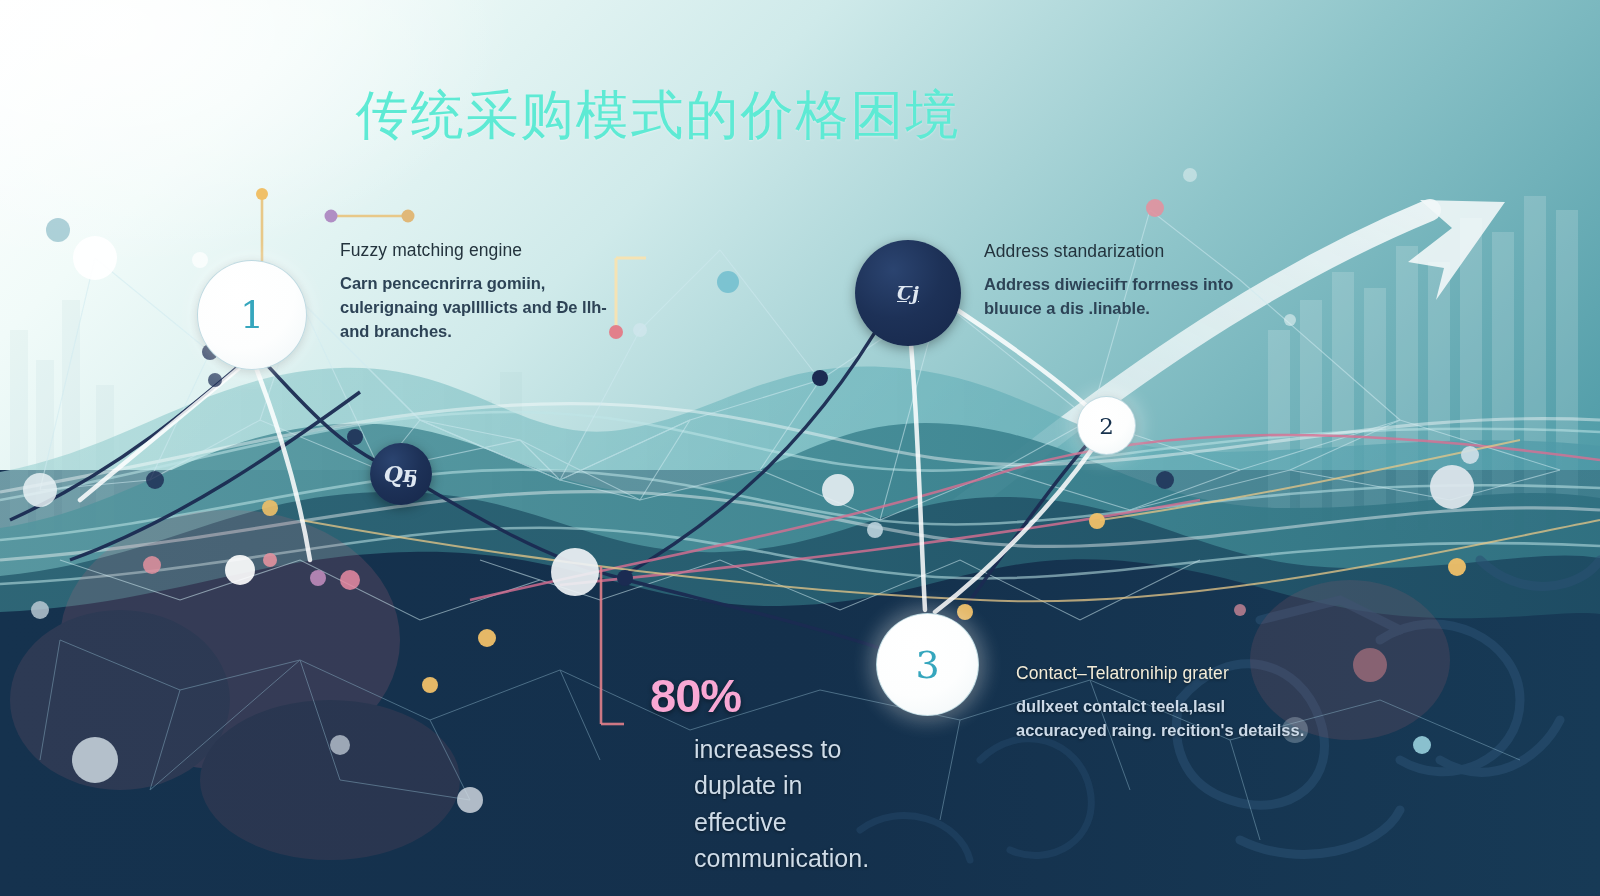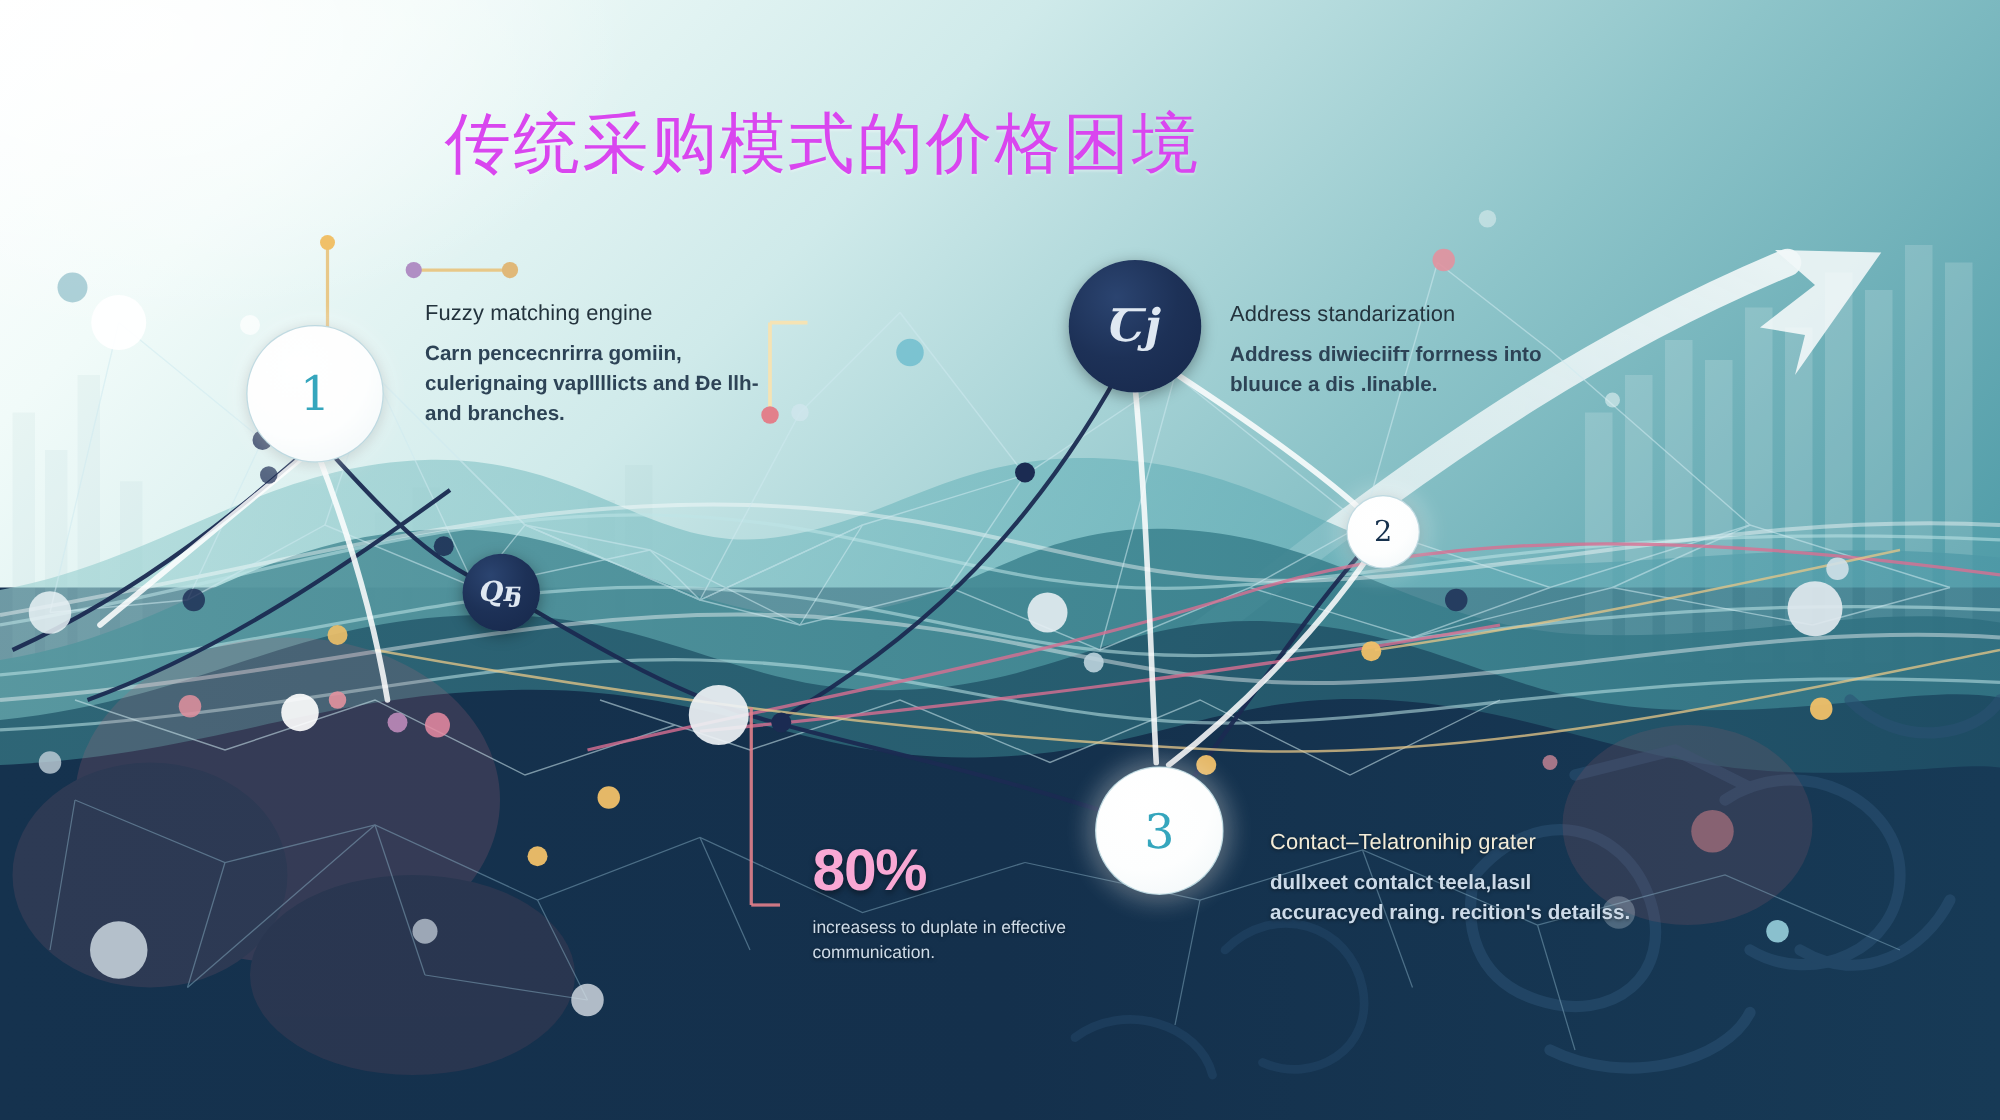--- a/index.html
+++ b/index.html
@@ -16,21 +16,21 @@
 
   
   .abs{position:absolute;}
 
   .title{
     left:0;top:44px;width:1316px;
     text-align:center;
     font-size:53px;
     letter-spacing:2px;
     font-weight:400;
-    color:#d946ef;
+    color:#5eead4;
     font-family:"DejaVu Sans","Liberation Sans",sans-serif;
     text-shadow:0 1px 2px rgba(255,255,255,.35);
     white-space:nowrap;
   }
 
   .callout{width:270px;}
   .callout .c-title{
     font-size:17.5px;font-weight:normal;letter-spacing:.1px;
     margin:0 0 11px 0;line-height:1.15;
   }
@@ -46,22 +46,23 @@
   #callout-1{left:340px;top:240px;}
   #callout-2{left:984px;top:241px;width:260px;}
   #callout-3{left:1016px;top:663px;width:300px;}
 
   .stat{left:650px;top:672px;width:230px;}
   .stat .stat-value{
     font-size:47px;font-weight:bold;color:#f9a8d4;line-height:1;
     letter-spacing:-1px;text-shadow:0 2px 5px rgba(0,0,0,.45);
   }
   .stat .stat-label{
-    margin-top:12px;font-size:14px;line-height:1.45;color:#cfdce8;
+    margin-top:12px;font-size:25px;line-height:1.45;color:#cfdce8;
     text-shadow:0 1px 3px rgba(0,0,0,.5);
+    margin-left:44px;
   }
 
   
   .node{
     position:absolute;border-radius:50%;
     display:flex;align-items:center;justify-content:center;
   }
   .node.white{
     background:radial-gradient(circle at 38% 30%,#ffffff 0%,#fdfefe 55%,#eef5f7 100%);
     box-shadow:0 0 18px 6px rgba(255,255,255,.30), 0 2px 10px rgba(0,0,0,.18);
@@ -72,21 +73,21 @@
   .node.navy{
     background:radial-gradient(circle at 36% 28%,#2b4470 0%,#1d3157 48%,#16274a 100%);
     box-shadow:0 3px 12px rgba(0,0,0,.35);
     color:#dfe8f2;
     font-family:"DejaVu Serif","Liberation Serif",serif;
     font-style:italic;font-weight:bold;
   }
   #node-1{left:197px;top:260px;width:108px;height:108px;font-size:38px;}
   #node-2{left:1077px;top:396px;width:57px;height:57px;font-size:23px;color:#16314d;}
   #node-3{left:876px;top:613px;width:101px;height:101px;font-size:38px;}
-  #node-a{left:855px;top:208px;width:106px;height:106px;font-size:36px;}
+  #node-a{left:855px;top:240px;width:106px;height:106px;font-size:19px;text-decoration:underline;}
   #node-b{left:370px;top:443px;width:62px;height:62px;font-size:22px;}
 </style>
 </head>
 <body>
 
 <div id="stage">
 
   <svg class="layer" viewBox="0 0 1600 896" preserveAspectRatio="none" aria-hidden="true">
     <defs>
       <linearGradient id="skyGrad" x1="0" y1="0" x2="1" y2="0.55">

